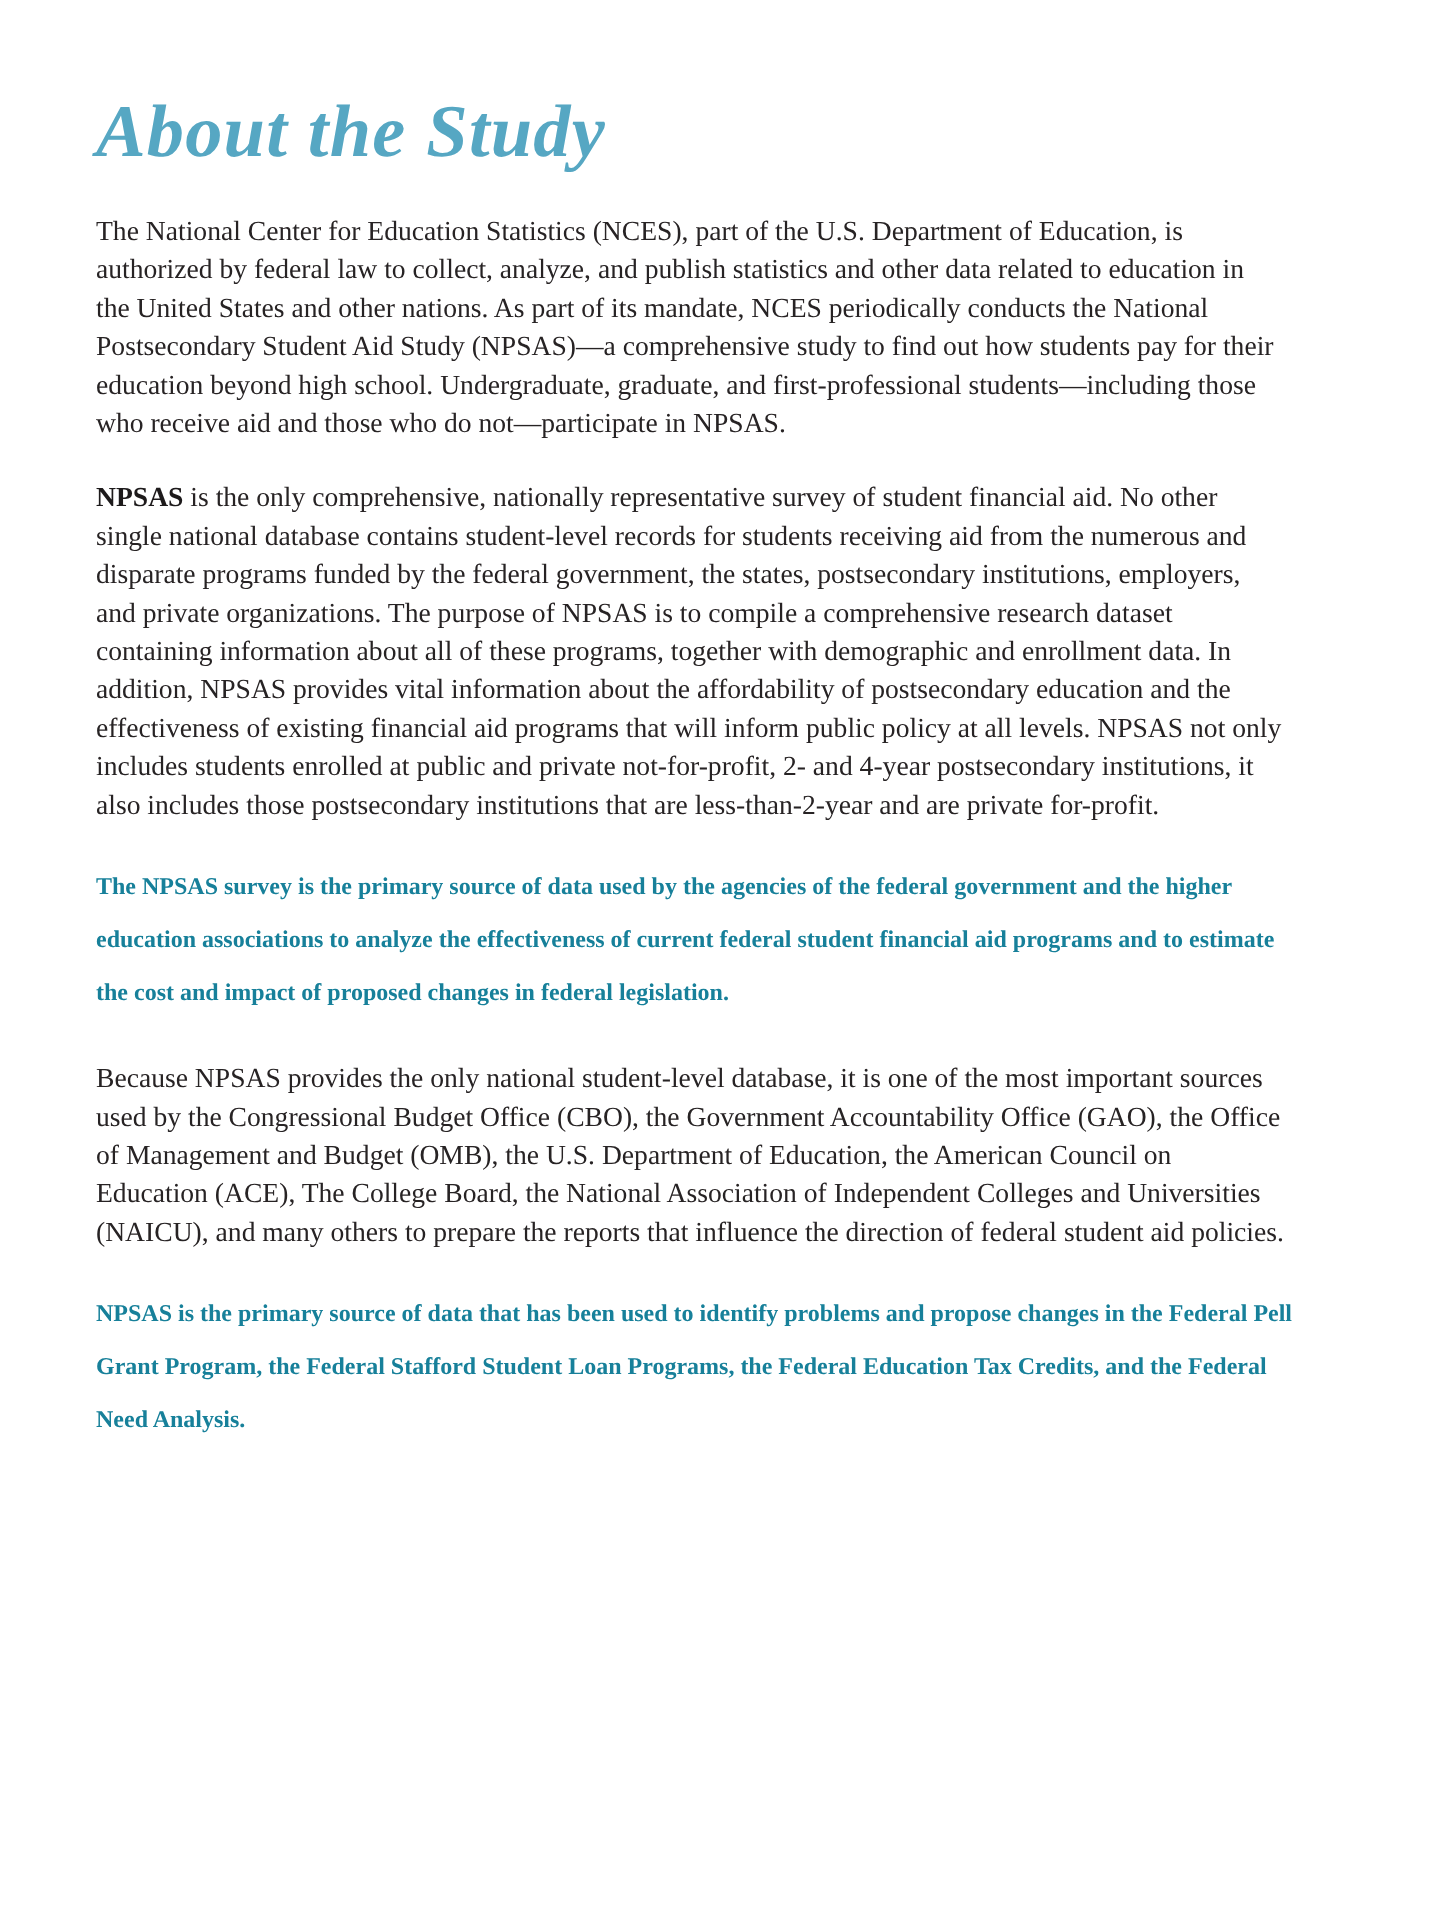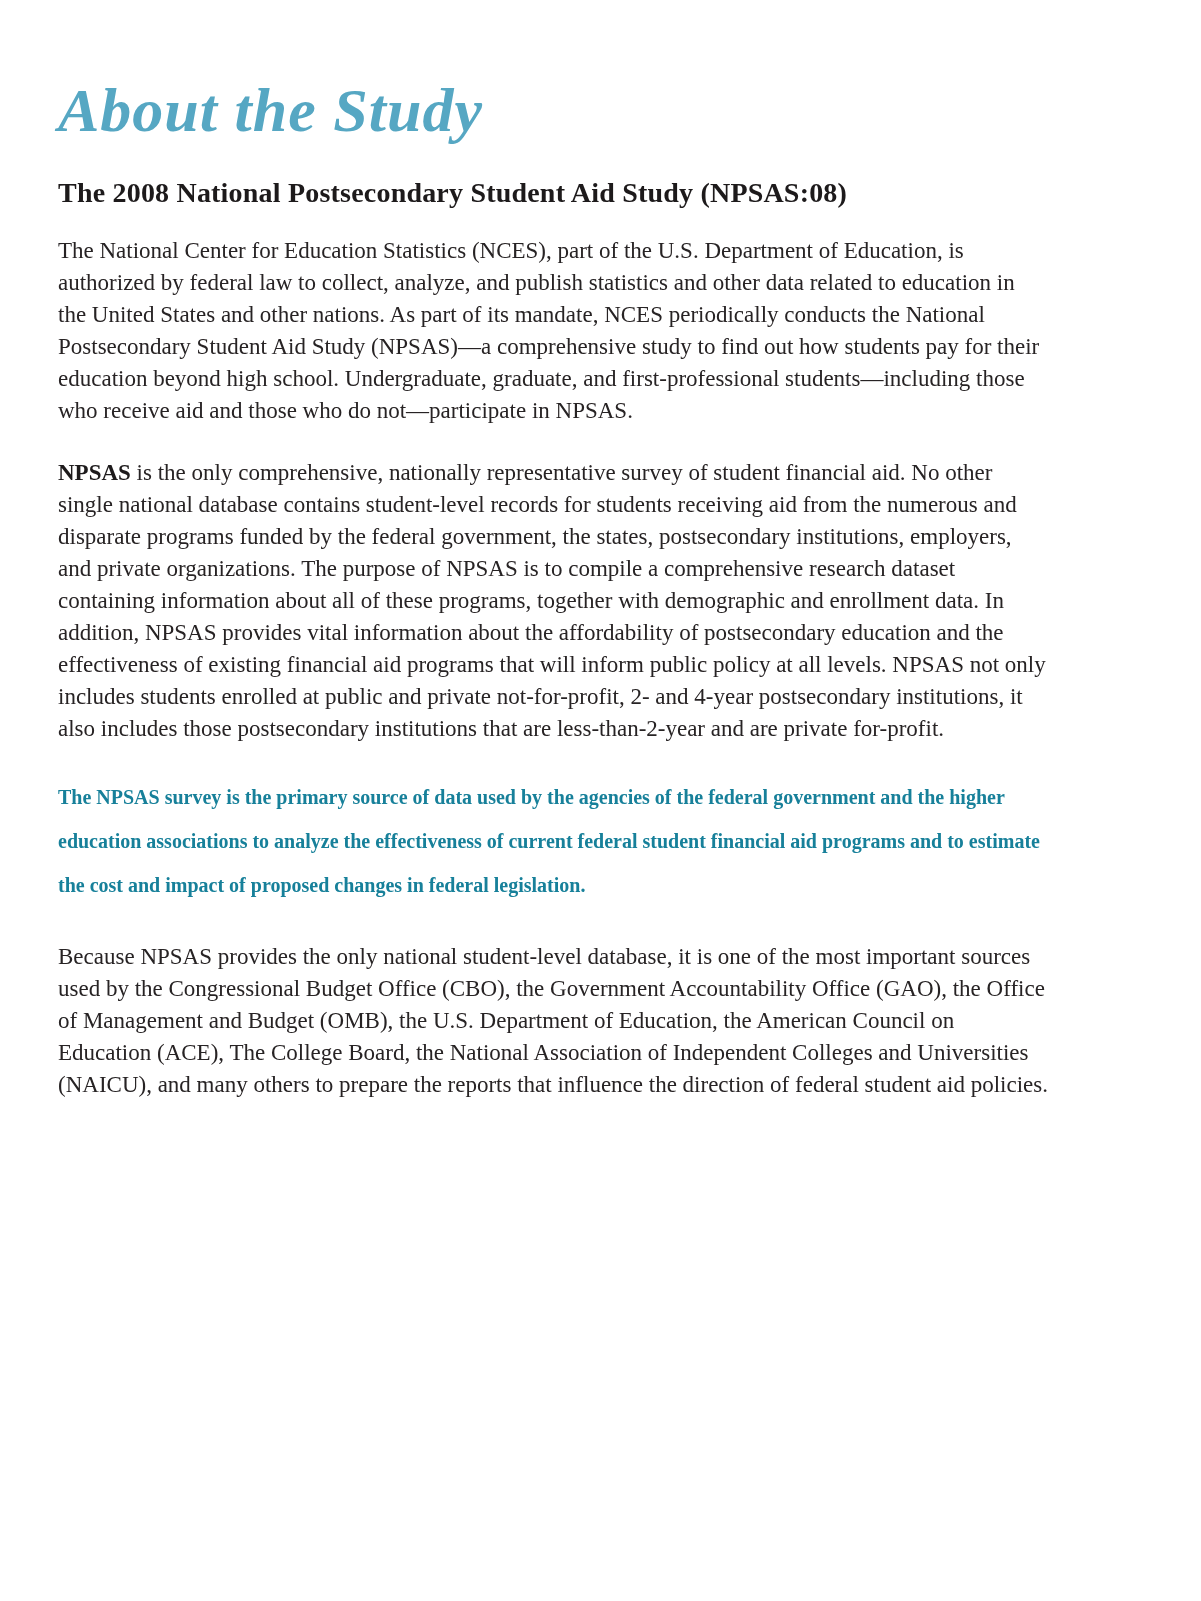--- a/index.html
+++ b/index.html
@@ -8,21 +8,21 @@
     background: #ffffff;
   }
   .page {
     position: relative;
     width: 1201px;
     height: 1601px;
     background: #ffffff;
     overflow: hidden;
     font-family: "Liberation Serif", "DejaVu Serif", serif;
     box-sizing: border-box;
-    padding: 78px 110px 0 58px;
+    padding: 78px 110px 0 80px;
   }
   h1.doc-title {
     margin: 0 0 34px 0;
     font-family: "Liberation Serif", "DejaVu Serif", serif;
     font-style: italic;
     font-weight: 600;
     font-size: 62px;
     line-height: 1.05;
     color: #56a7c3;
     letter-spacing: 1px;
@@ -55,24 +55,24 @@
     color: #17809a;
   }
 </style>
 </head>
 <body>
 
 <div class="page">
 
   <h1 class="doc-title">About the Study</h1>
 
-  <h2 class="section-heading">The 2008 National Postsecondary Student Aid Study (NPSAS:08)</h2>
 
   <p class="body-para">The National Center for Education Statistics (NCES), part of the U.S. Department of Education, is authorized by federal law to collect, analyze, and publish statistics and other data related to education in the United States and other nations. As part of its mandate, NCES periodically conducts the National Postsecondary Student Aid Study (NPSAS)—a comprehensive study to find out how students pay for their education beyond high school. Undergraduate, graduate, and first-professional students—including those who receive aid and those who do not—participate in NPSAS.</p>
 
   <p class="body-para"><strong>NPSAS</strong><span> is the only comprehensive, nationally representative survey of student financial aid. No other single national database contains student-level records for students receiving aid from the numerous and disparate programs funded by the federal government, the states, postsecondary institutions, employers, and private organizations. The purpose of NPSAS is to compile a comprehensive research dataset containing information about all of these programs, together with demographic and enrollment data. In addition, NPSAS provides vital information about the affordability of postsecondary education and the effectiveness of existing financial aid programs that will inform public policy at all levels. NPSAS not only includes students enrolled at public and private not-for-profit, 2- and 4-year postsecondary institutions, it also includes those postsecondary institutions that are less-than-2-year and are private for-profit.</span></p>
 
   <p class="pull-quote">The NPSAS survey is the primary source of data used by the agencies of the federal government and the higher education associations to analyze the effectiveness of current federal student financial aid programs and to estimate the cost and impact of proposed changes in federal legislation.</p>
 
   <p class="body-para">Because NPSAS provides the only national student-level database, it is one of the most important sources used by the Congressional Budget Office (CBO), the Government Accountability Office (GAO), the Office of Management and Budget (OMB), the U.S. Department of Education, the American Council on Education (ACE), The College Board, the National Association of Independent Colleges and Universities (NAICU), and many others to prepare the reports that influence the direction of federal student aid policies.</p>
 
+  <p class="pull-quote">NPSAS is the primary source of data that has been used to identify problems and propose changes in the Federal Pell Grant Program, the Federal Stafford Student Loan Programs, the Federal Education Tax Credits, and the Federal Need Analysis.</p>
 
 </div>
 
 </body></html>

